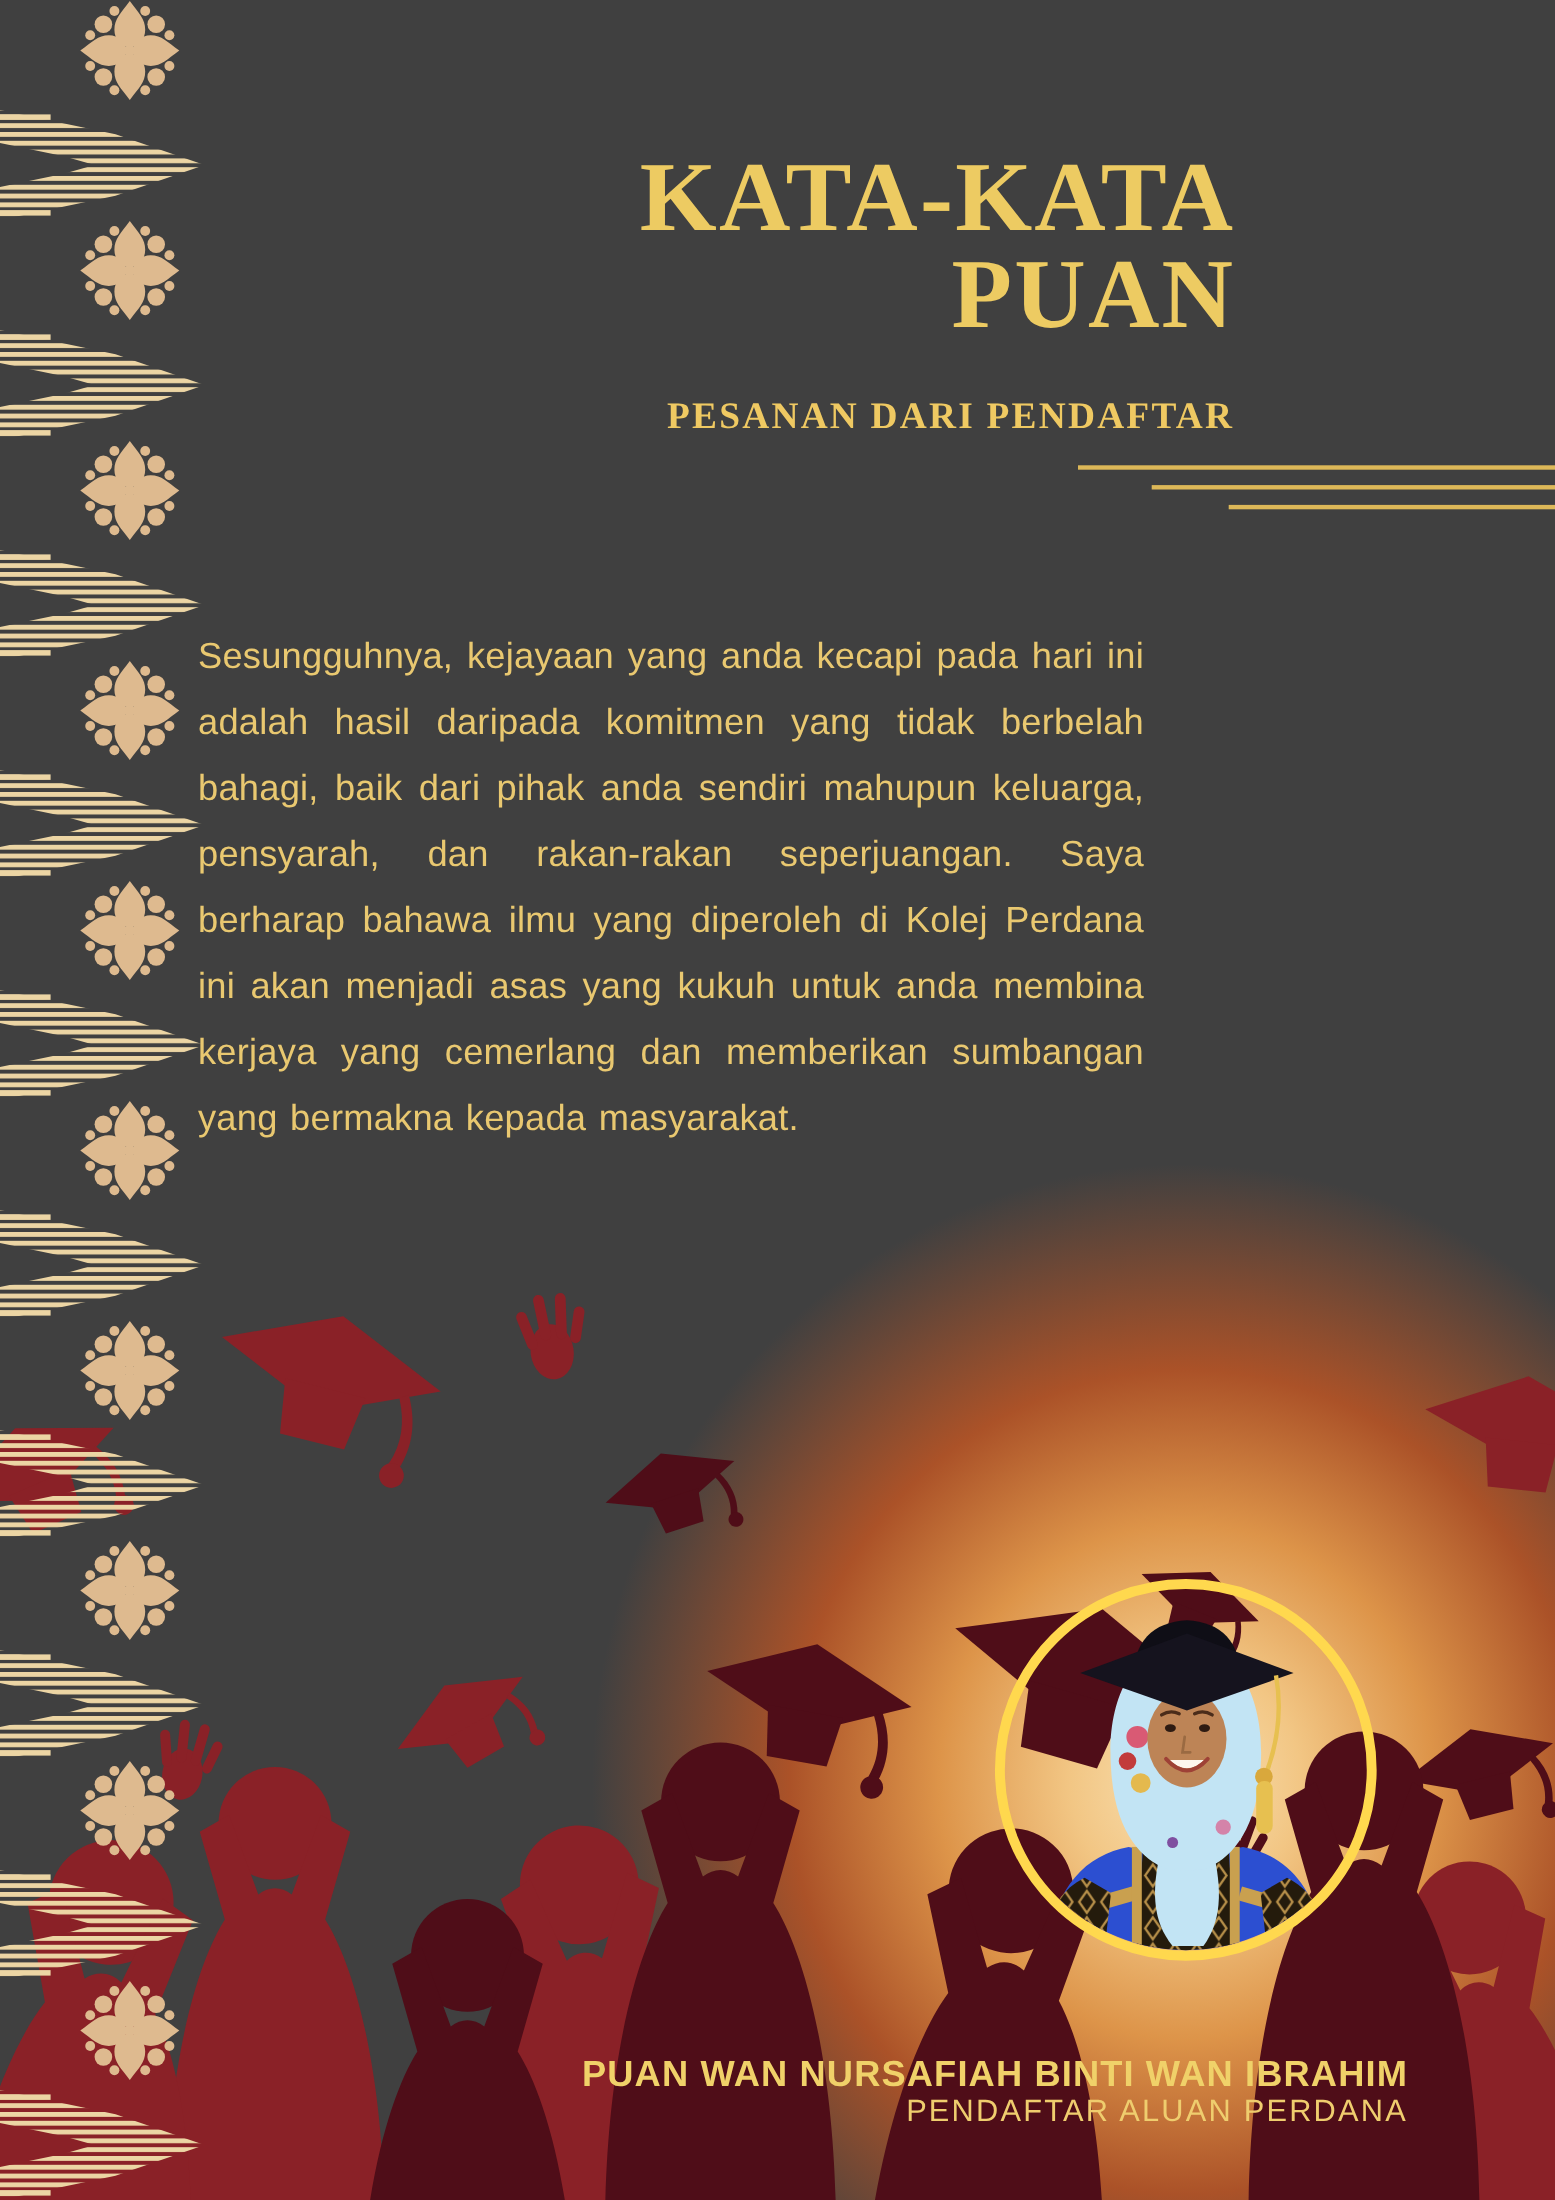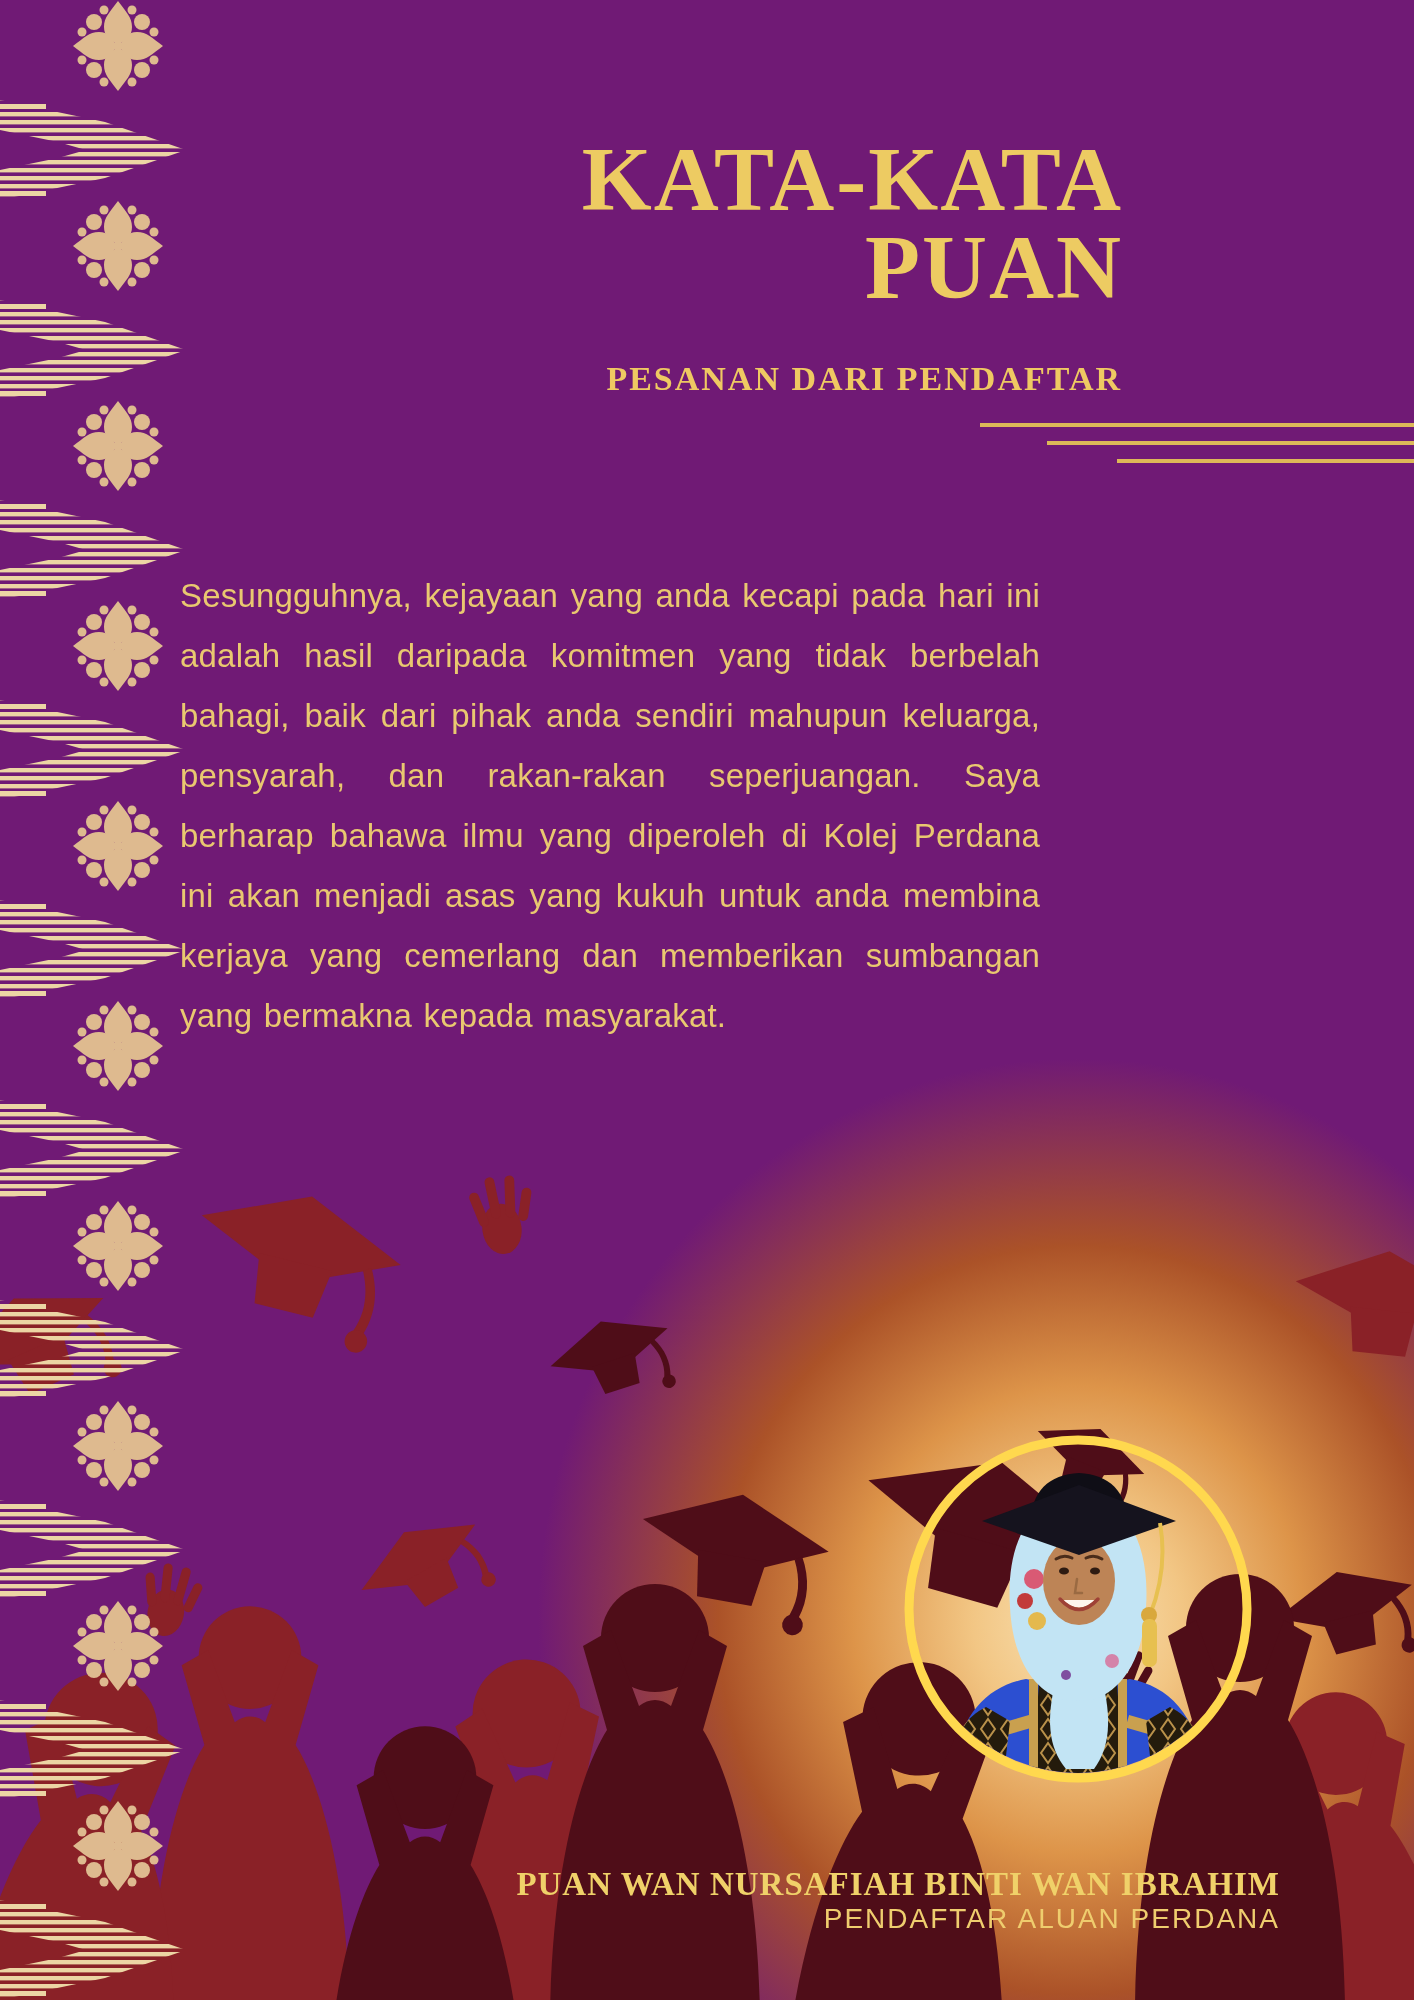--- a/index.html
+++ b/index.html
@@ -1,19 +1,19 @@
 <!DOCTYPE html>
 <html><head>
 <meta charset="utf-8">
 <style>
   html,body{margin:0;padding:0;background:#3a0712;}
   .page{
     position:relative;
     width:1414px;height:2000px;
-    background:#701a75;
+    background:#404040;
     overflow:hidden;
     font-family:"Liberation Sans","DejaVu Sans",sans-serif;
   }
   .glow{
     position:absolute;left:328px;top:840px;width:1500px;height:1560px;
     background:radial-gradient(closest-side,
       #F9E2B5 0%, #F2C684 14%, #DD9449 30%, #AB5228 48%, rgba(109,14,33,0) 72%);
     pointer-events:none;
   }
   .silhouettes,.border-pattern,.portrait-svg{position:absolute;display:block;}
@@ -36,21 +36,21 @@
   .rule-3{left:1117px;top:459px;}
   .body-text{
     position:absolute;left:180px;top:566px;width:860px;
     color:#E9C870;font-size:33px;line-height:60px;
     letter-spacing:0.2px;word-spacing:2px;text-align:justify;
   }
   .body-text p{margin:0 0 55px 0;}
   .portrait{position:absolute;left:898px;top:1429px;width:360px;height:360px;}
   .footer-name{
     position:absolute;right:134px;top:1866px;
-    color:#F0D169;font-family:Liberation Serif, serif;
+    color:#F0D169;font-family:Liberation Sans, sans-serif;
     font-weight:700;font-size:33px;letter-spacing:1px;white-space:nowrap;
   }
   .footer-role{
     position:absolute;right:134px;top:1903px;
     color:#EFCD6E;font-size:28px;letter-spacing:2px;white-space:nowrap;
   }
 </style>
 </head>
 <body>
 

